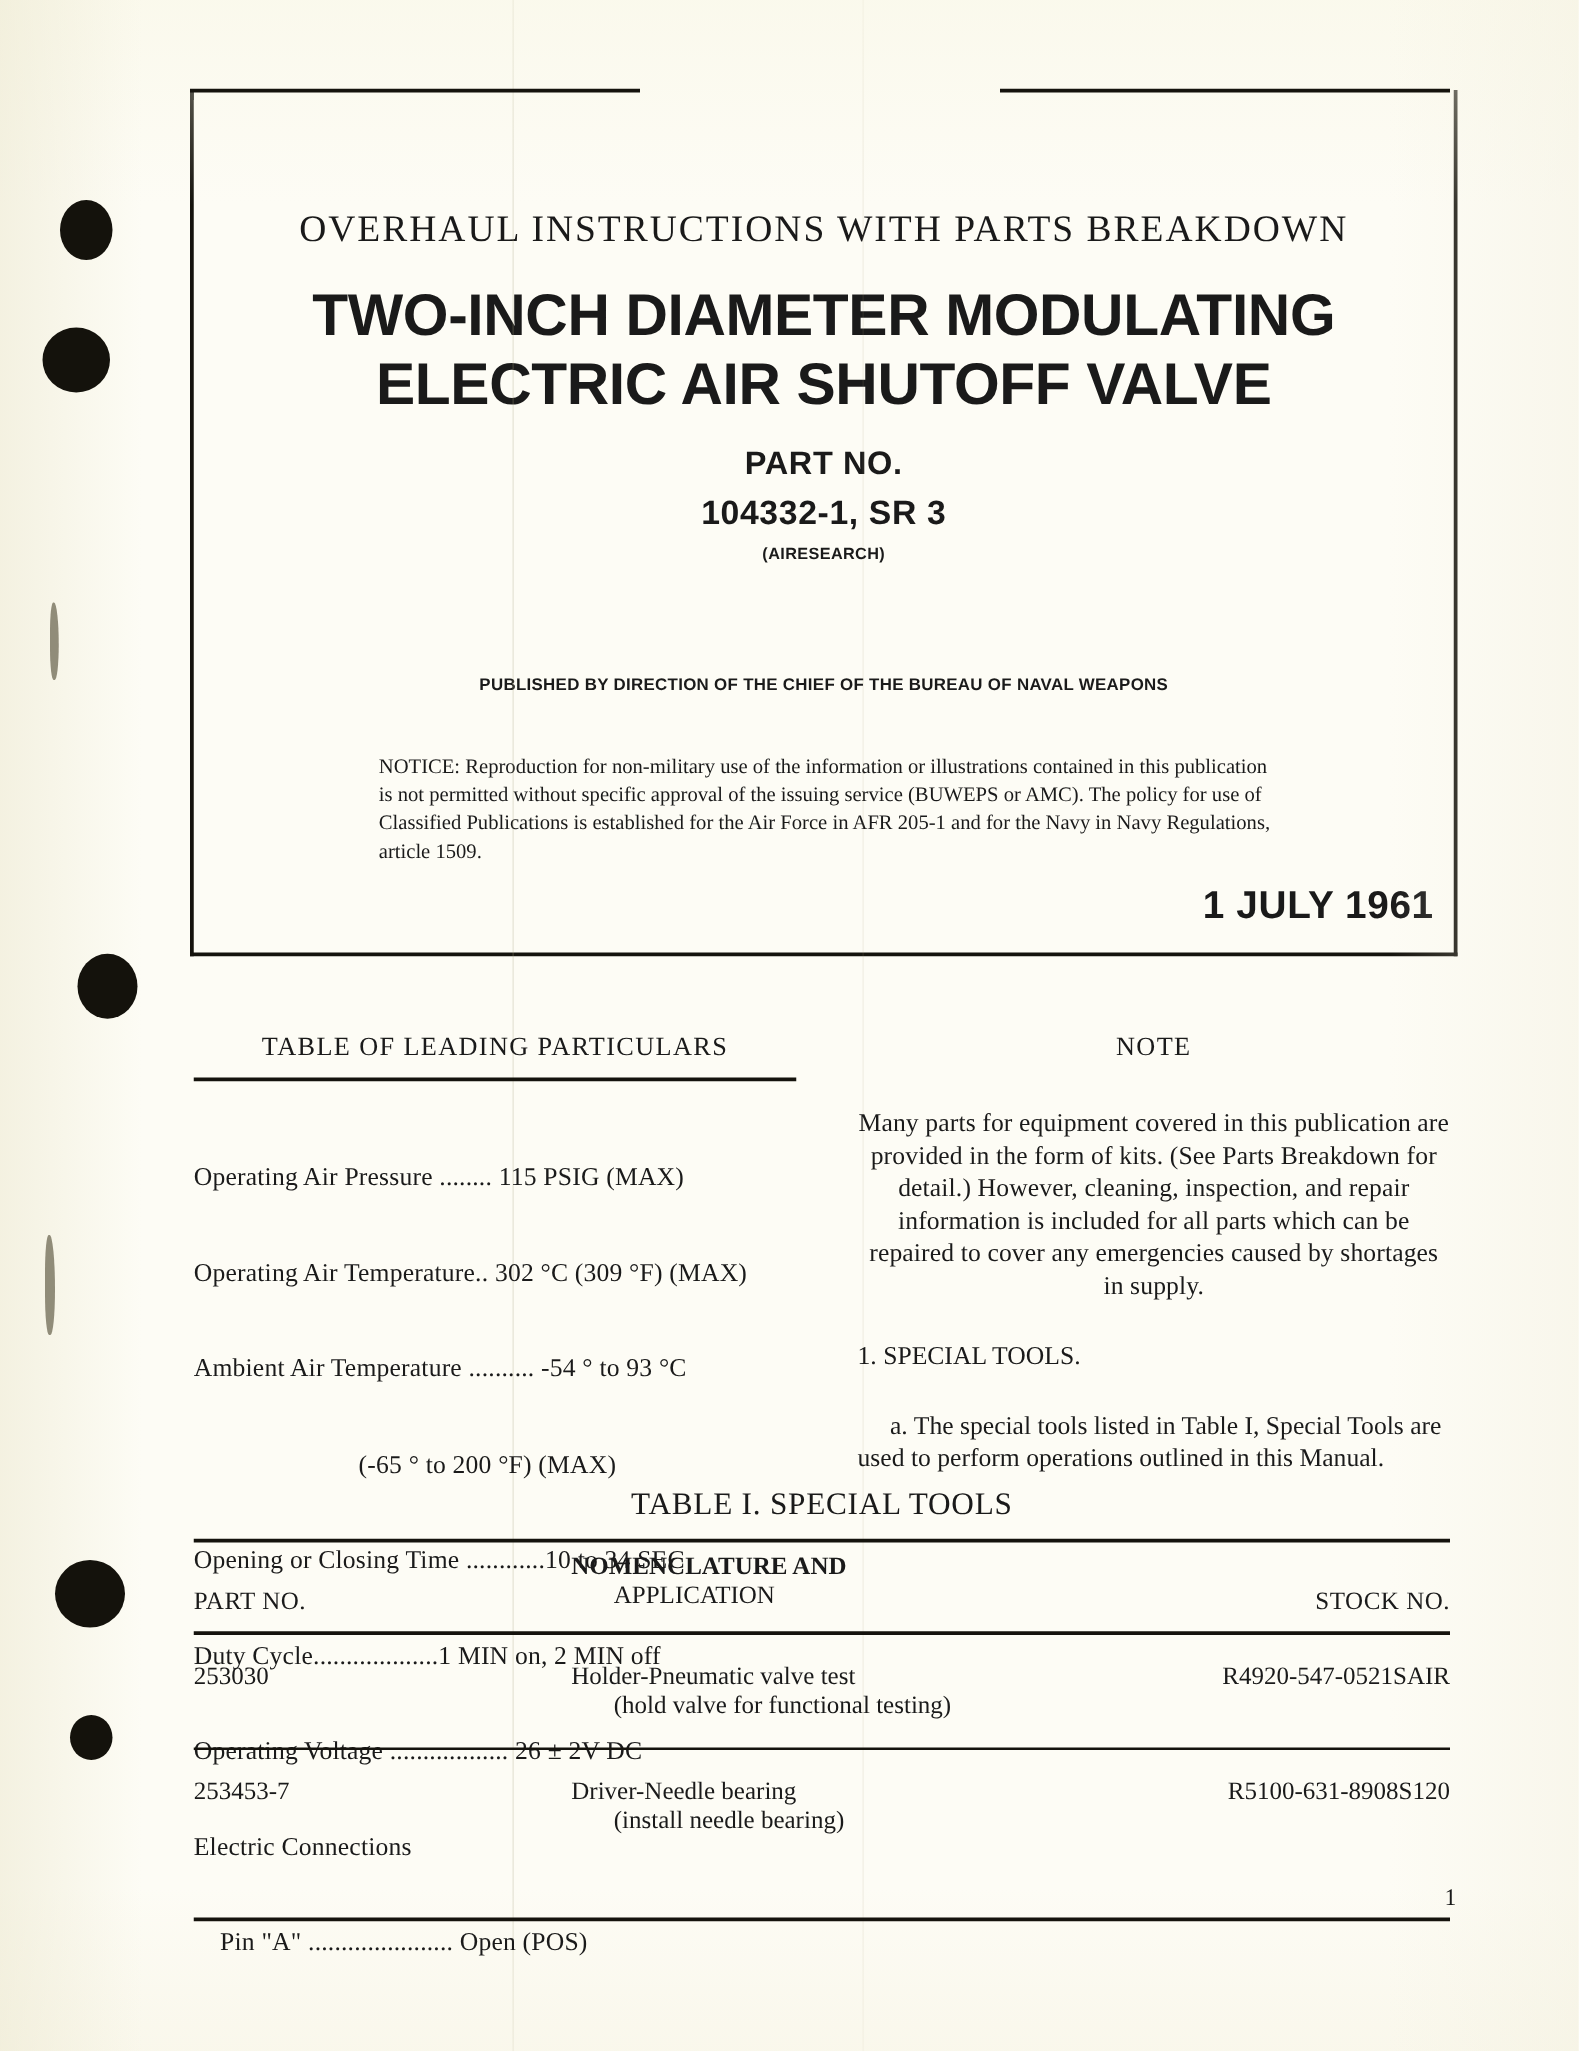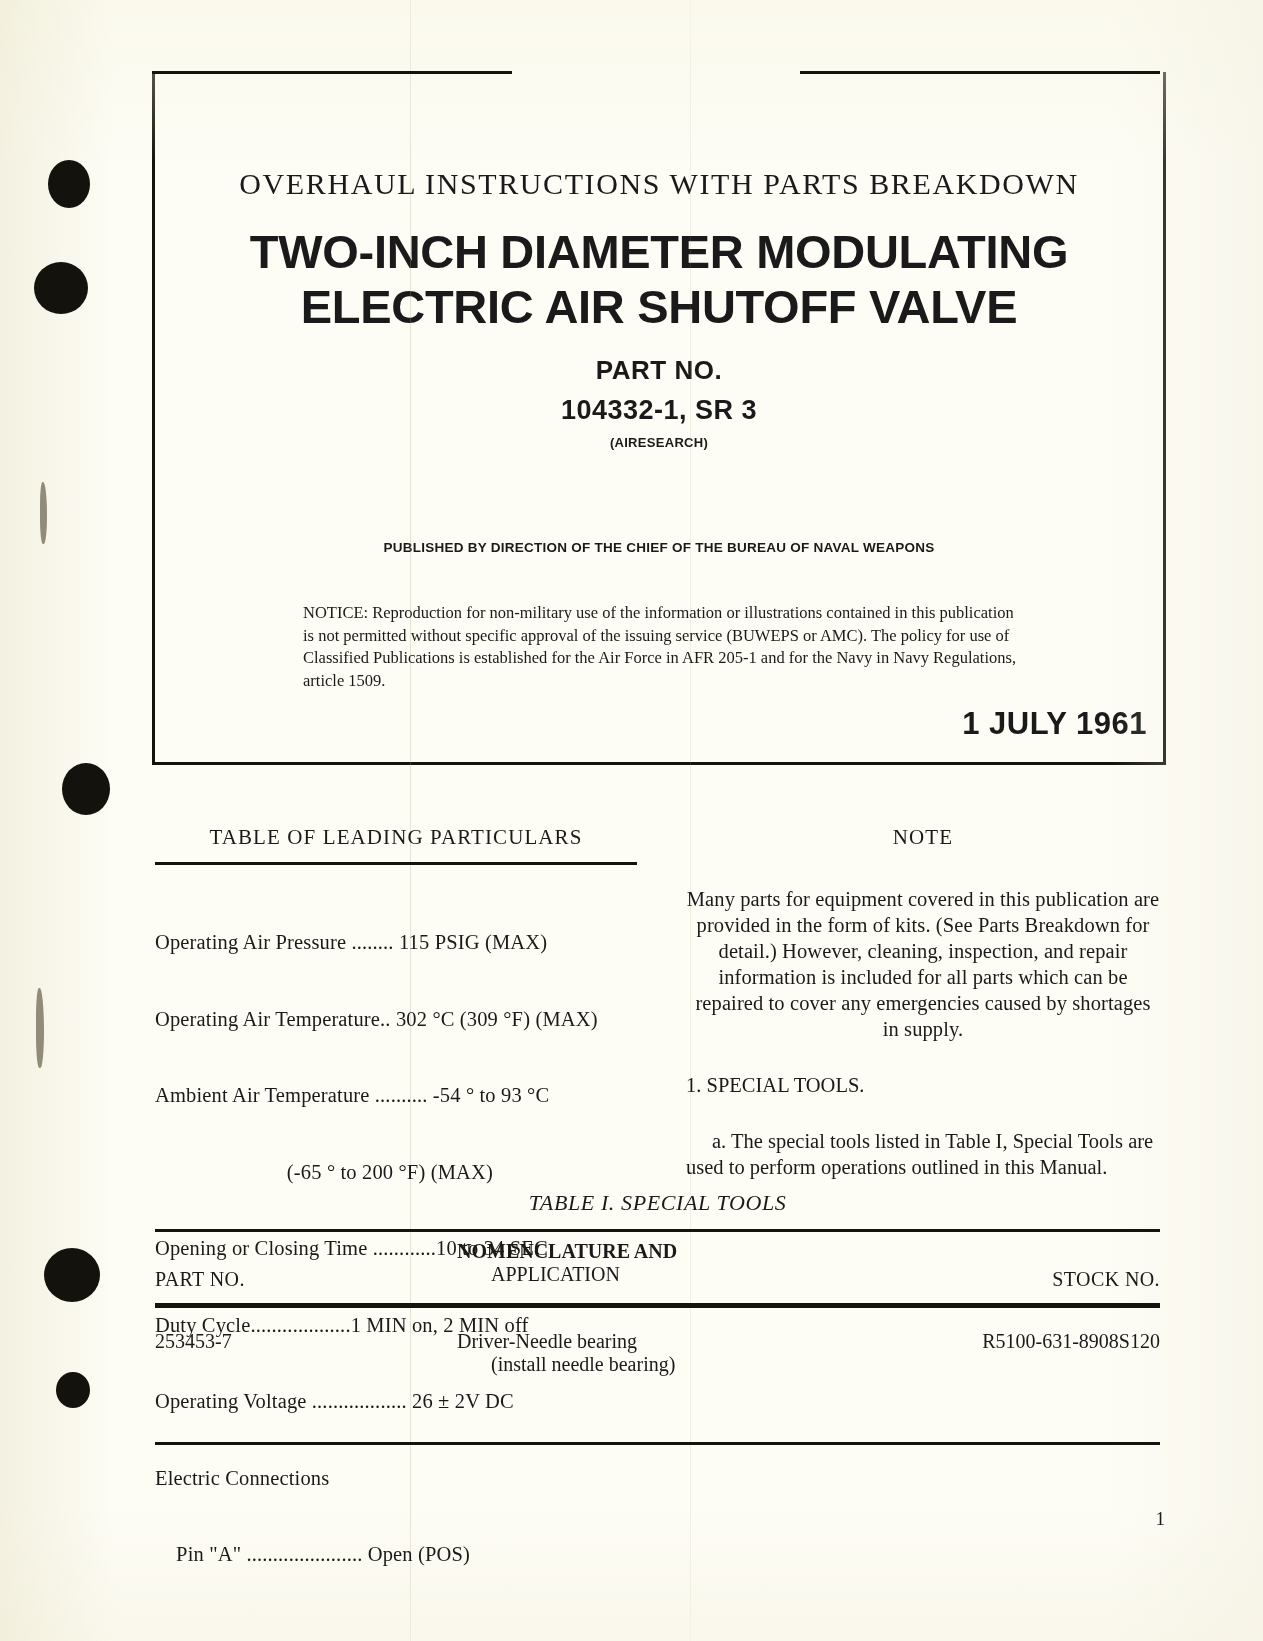--- a/index.html
+++ b/index.html
@@ -243,24 +243,23 @@
 
   
   .tbl-wrap {
     position: absolute;
     left: 155px;
     top: 1190px;
     width: 1005px;
   }
   .tbl-title {
     text-align: center;
-    font-size: 22px;
+    font-size: 25px;
     letter-spacing: .6px;
     font-family: "Liberation Serif", serif;
-    font-style: italic;
   }
   .tbl-rule-top { height: 3px; background: #15130d; margin-top: 13px; }
   .tbl-rule     { height: 3px; background: #15130d; }
   .tbl-rule-thin{ height: 2px; background: #15130d; }
 
   table.tools {
     width: 100%;
     border-collapse: collapse;
     font-size: 20px;
     font-family: "Liberation Serif", serif;
@@ -363,20 +362,32 @@
           <th class="th-partno">PART NO.</th>
           <th class="th-nomen">
             <span class="l1">NOMENCLATURE AND</span>
             <span class="l2">APPLICATION</span>
           </th>
           <th class="th-stock">STOCK NO.</th>
         </tr>
       </thead>
     </table>
     <div class="tbl-rule"></div>
+    <table class="tools">
+      <tbody>
+          <tr>
+        <td class="td-partno" style="width:150px">253030</td>
+        <td class="td-nomen" style="width:590px">
+          <span class="l1">Holder-Pneumatic valve test</span>
+          <span class="l2">(hold valve for functional testing)</span>
+        </td>
+        <td class="td-stock" style="width:265px">R4920-547-0521SAIR</td>
+      </tr>
+    </tbody>
+      </table>
     <div class="tbl-rule-thin"></div>
     <table class="tools">
       <tbody>
           <tr>
         <td class="td-partno" style="width:150px">253453-7</td>
         <td class="td-nomen" style="width:590px">
           <span class="l1">Driver-Needle bearing</span>
           <span class="l2">(install needle bearing)</span>
         </td>
         <td class="td-stock" style="width:265px">R5100-631-8908S120</td>

